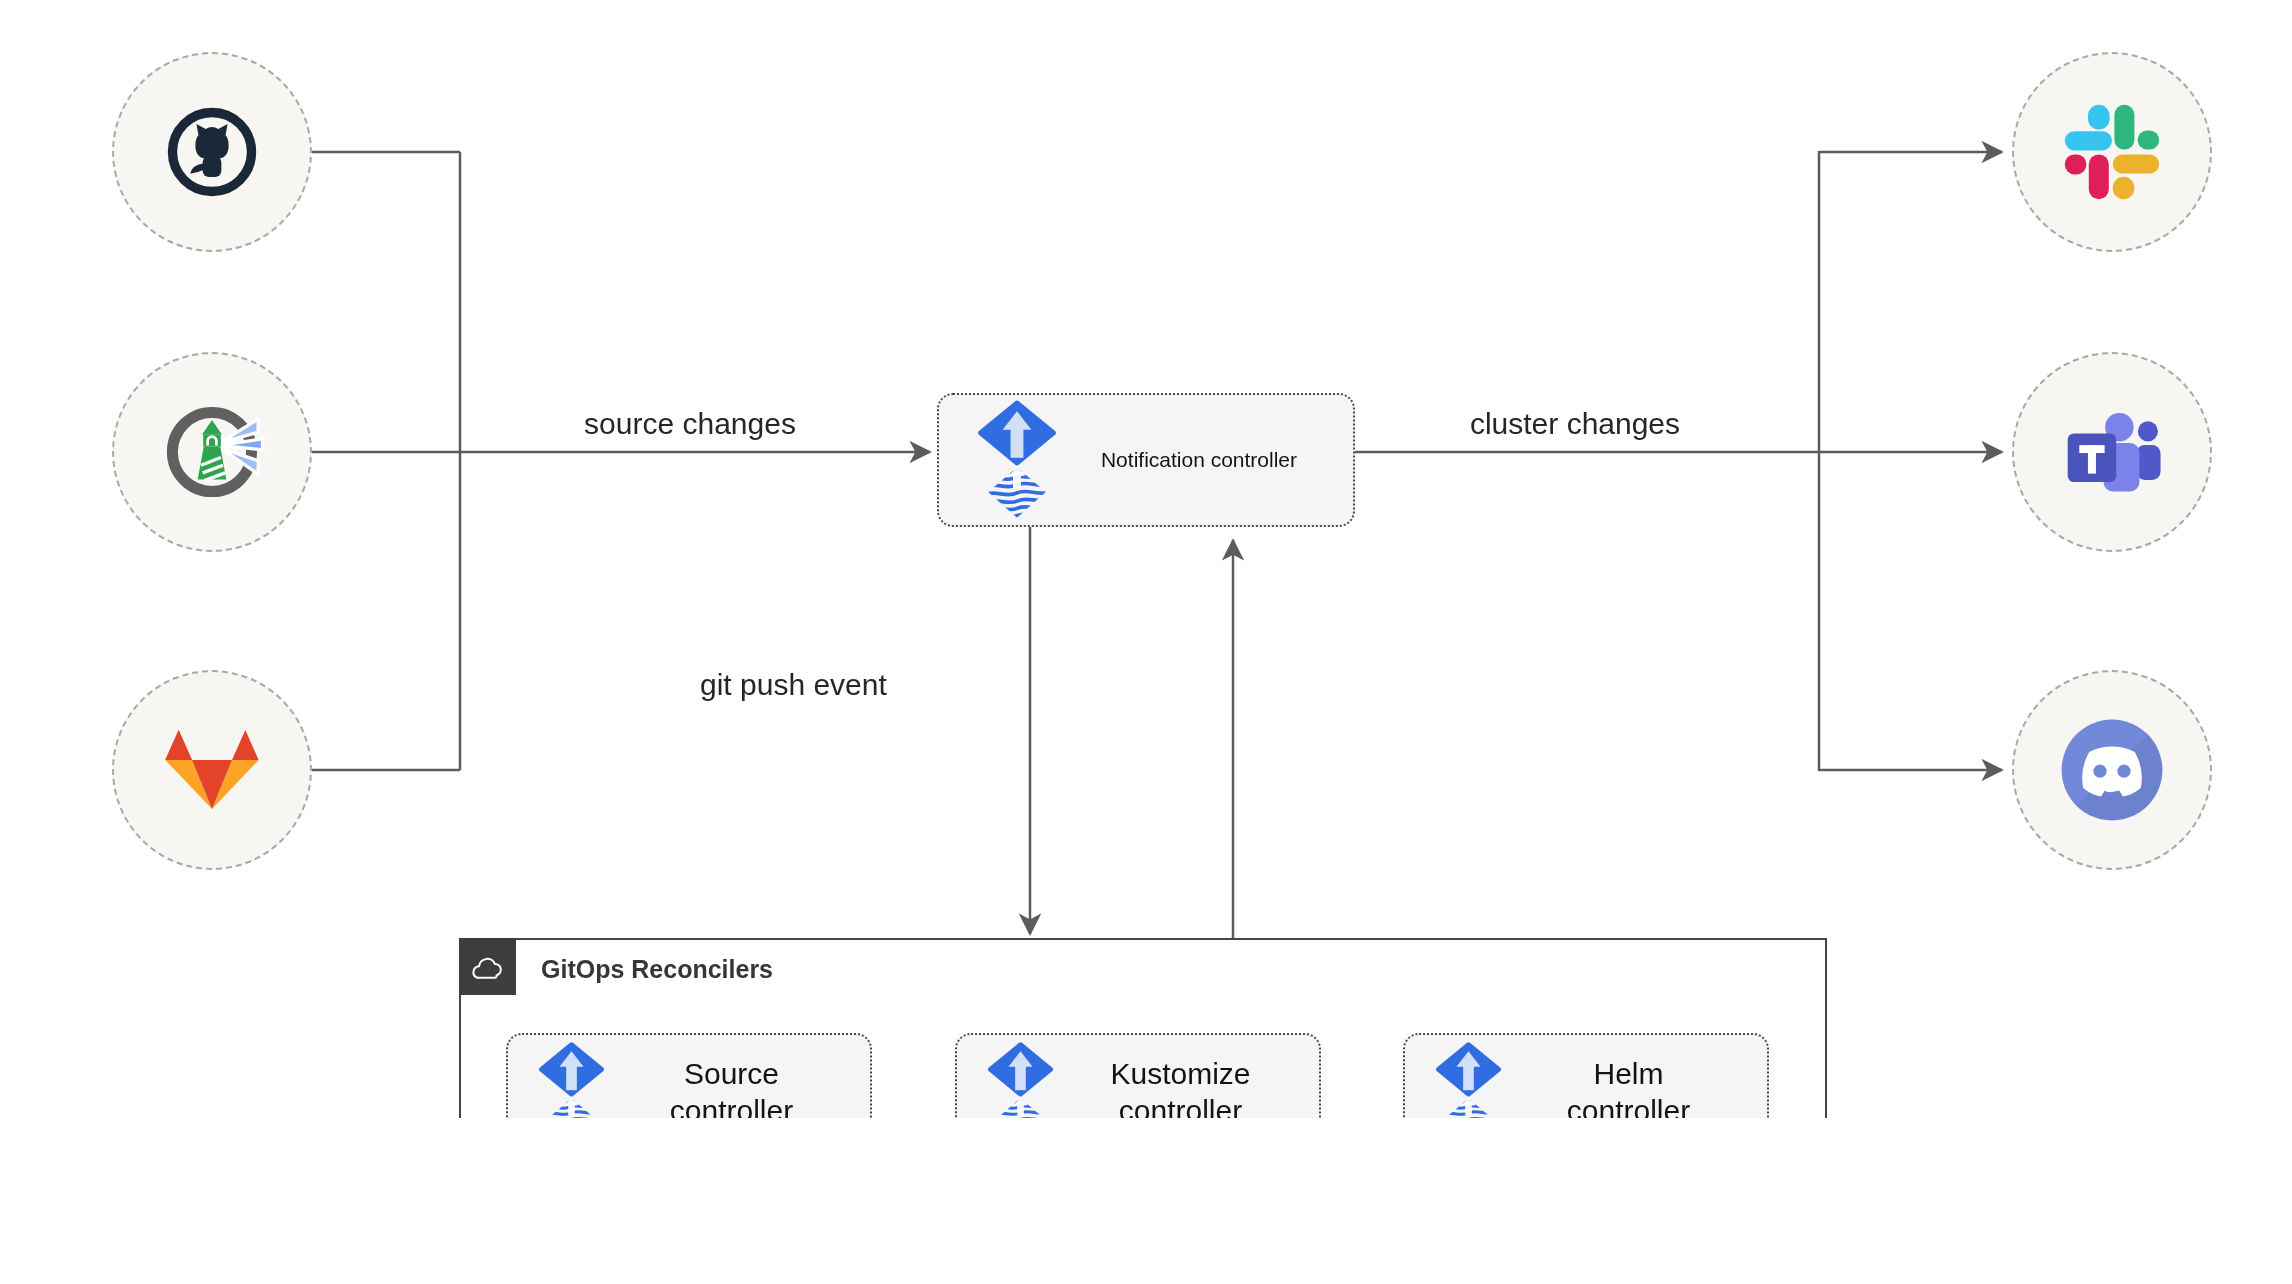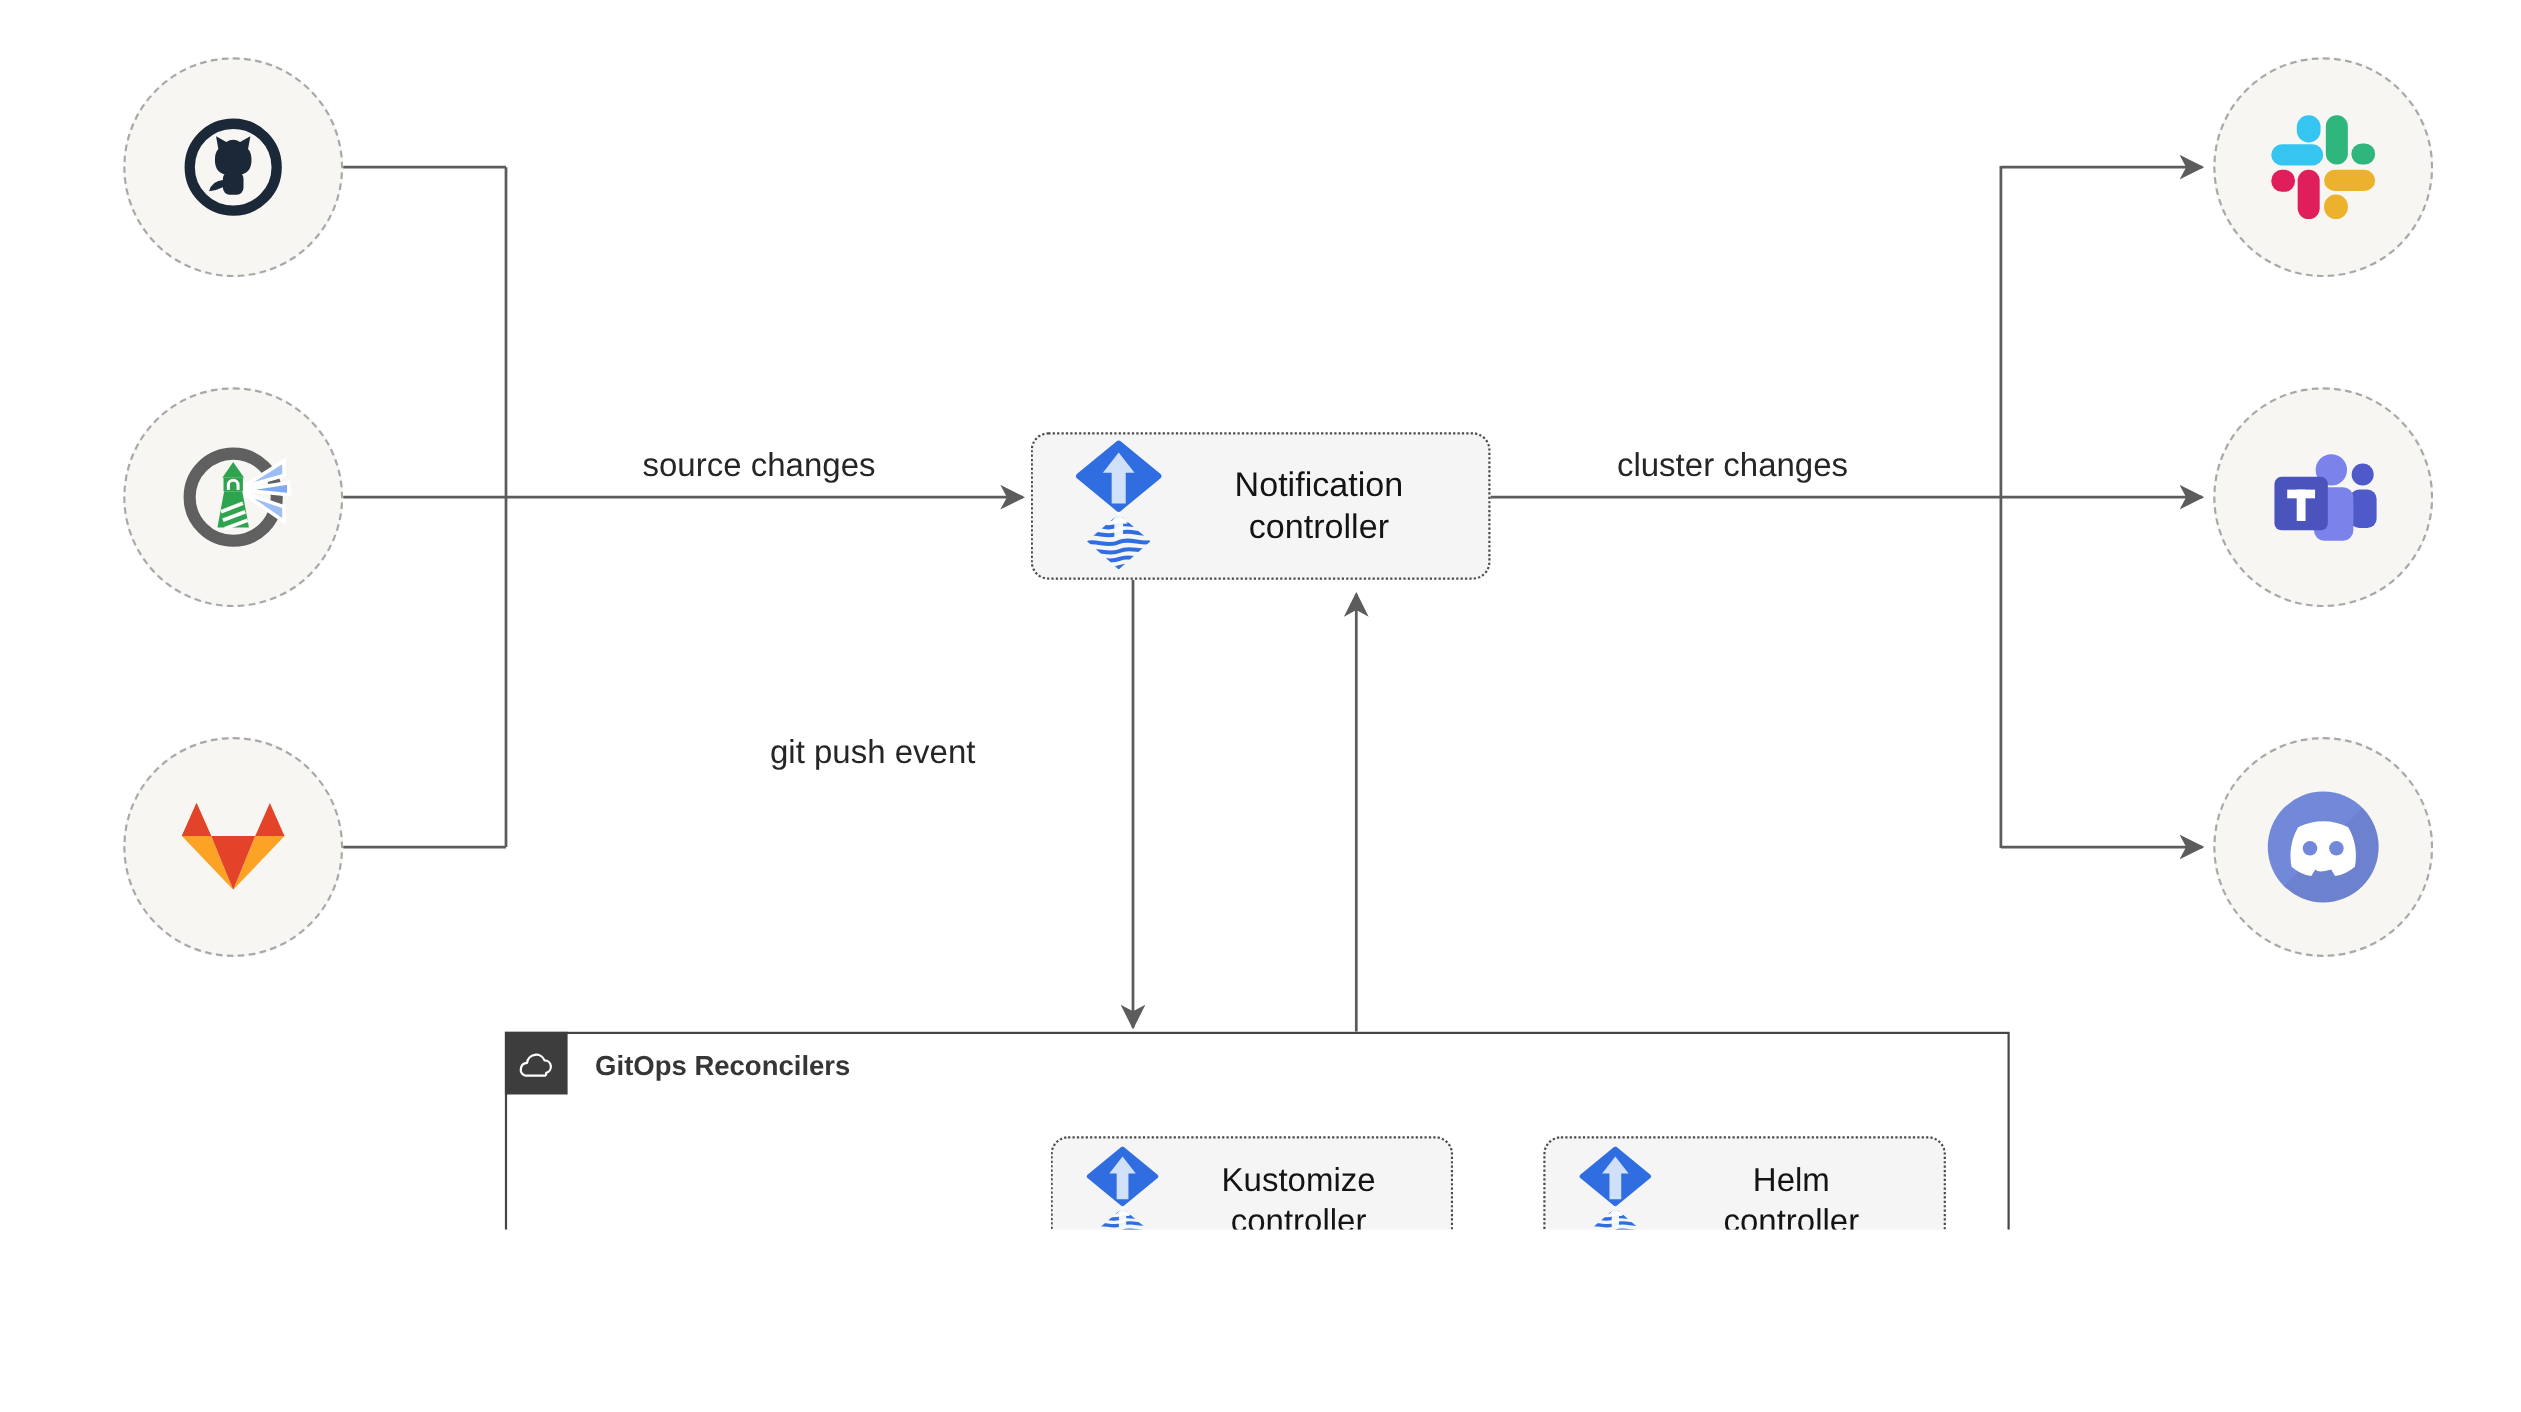--- a/index.html
+++ b/index.html
@@ -39,21 +39,21 @@
     z-index: 2;
     box-sizing: border-box;
   }
   .ctrl-label {
     flex: 1;
     text-align: center;
     color: #141414;
     line-height: 1.22;
     padding-right: 12px;
   }
-  .ctrl-box.big .ctrl-label { font-size: 31px; }
+  .ctrl-box.big .ctrl-label { font-size: 21px; }
   .ctrl-box.small .ctrl-label { font-size: 30px; }
   .edge-label {
     position: absolute;
     font-size: 30px;
     color: #262626;
     z-index: 3;
     white-space: nowrap;
   }
   .reconcilers {
     position: absolute;
@@ -221,20 +221,26 @@
 
   <div class="reconcilers">
     <div class="reconcilers-badge">
       <svg width="38" height="30" viewBox="0 0 60 46">
         <path d="M13 40 a9.5 9.5 0 0 1 3-18.3 a13 13 0 0 1 25-3.4 a9 9 0 0 1 2.5 17.7 a4 4 0 0 1 -1.5 4 z" fill="none" stroke="#ffffff" stroke-width="3.2" stroke-linejoin="round"></path>
       </svg>
     </div>
     <div class="reconcilers-title">GitOps Reconcilers</div>
   </div>
 
+  <div class="ctrl-box small" style="left:506px; top:1033px; width:366px; height:119px;">
+    <svg class="flux-svg" style="margin-left:30px;" width="67" height="101" viewBox="0 0 100 151">
+        <use href="#flux-mark"></use>
+      </svg>
+    <div class="ctrl-label" style="max-width:200px; margin:0 auto;">Source controller</div>
+  </div>
 
   <div class="ctrl-box small" style="left:955px; top:1033px; width:366px; height:119px;">
     <svg class="flux-svg" style="margin-left:30px;" width="67" height="101" viewBox="0 0 100 151">
         <use href="#flux-mark"></use>
       </svg>
     <div class="ctrl-label" style="max-width:200px; margin:16px auto;">Kustomize controller</div>
   </div>
 
   <div class="ctrl-box small" style="left:1403px; top:1033px; width:366px; height:119px;">
     <svg class="flux-svg" style="margin-left:30px;" width="67" height="101" viewBox="0 0 100 151">

